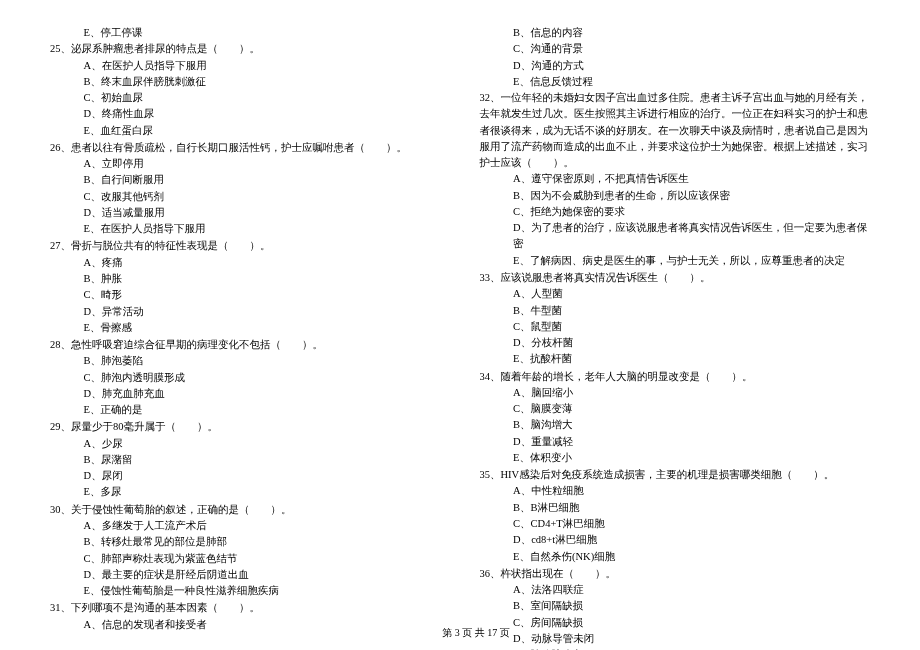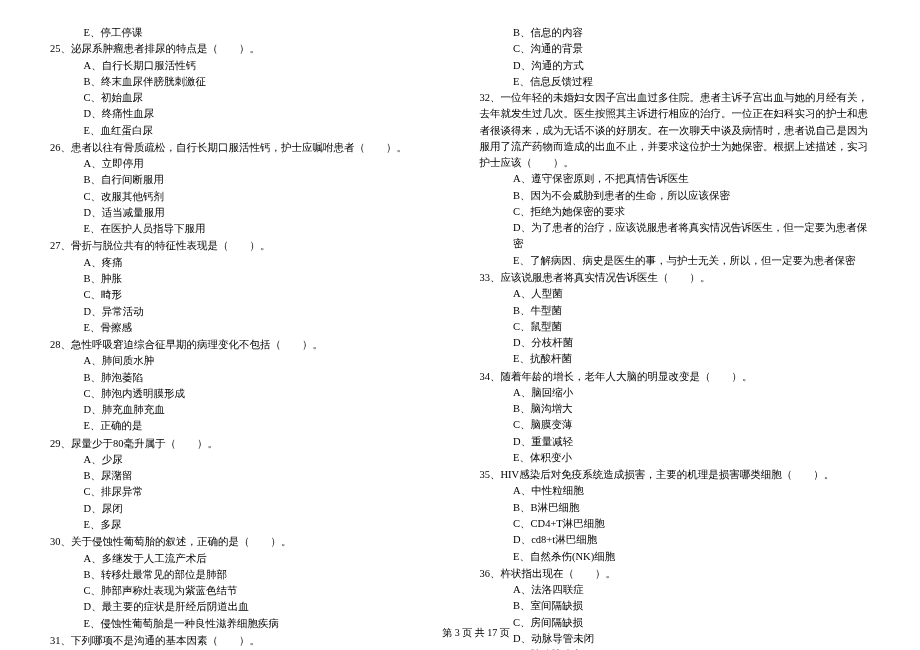--- a/index.html
+++ b/index.html
@@ -46,21 +46,21 @@
   </style>
 </head>
 <body>
 
 <div class="columns">
   <div class="col">
     <div class="option">E、停工停课</div>
 
     <div class="question">
       <div class="q-text"><span>25</span>、<span>泌尿系肿瘤患者排尿的特点是（　　）。</span></div>
-      <div class="option">A、自行长期口服活性钙</div>
+      <div class="option">A、在医护人员指导下服用</div>
       <div class="option">B、终末血尿伴膀胱刺激征</div>
       <div class="option">C、初始血尿</div>
       <div class="option">D、终痛性血尿</div>
       <div class="option">E、血红蛋白尿</div>
     </div>
 
     <div class="question">
       <div class="q-text"><span>26</span>、<span>患者以往有骨质疏松，自行长期口服活性钙，护士应嘱咐患者（　　）。</span></div>
       <div class="option">A、立即停用</div>
       <div class="option">B、自行间断服用</div>
@@ -73,32 +73,30 @@
       <div class="q-text"><span>27</span>、<span>骨折与脱位共有的特征性表现是（　　）。</span></div>
       <div class="option">A、疼痛</div>
       <div class="option">B、肿胀</div>
       <div class="option">C、畸形</div>
       <div class="option">D、异常活动</div>
       <div class="option">E、骨擦感</div>
     </div>
 
     <div class="question">
       <div class="q-text"><span>28</span>、<span>急性呼吸窘迫综合征早期的病理变化不包括（　　）。</span></div>
-      <div class="option">A、肺间质水肿</div>
       <div class="option">B、肺泡萎陷</div>
       <div class="option">C、肺泡内透明膜形成</div>
       <div class="option">D、肺充血肺充血</div>
       <div class="option">E、正确的是</div>
     </div>
 
     <div class="question">
       <div class="q-text"><span>29</span>、<span>尿量少于80毫升属于（　　）。</span></div>
       <div class="option">A、少尿</div>
       <div class="option">B、尿潴留</div>
-      <div class="option">C、排尿异常</div>
       <div class="option">D、尿闭</div>
       <div class="option">E、多尿</div>
     </div>
 
     <div class="question">
       <div class="q-text"><span>30</span>、<span>关于侵蚀性葡萄胎的叙述，正确的是（　　）。</span></div>
       <div class="option">A、多继发于人工流产术后</div>
       <div class="option">B、转移灶最常见的部位是肺部</div>
       <div class="option">C、肺部声称灶表现为紫蓝色结节</div>
       <div class="option">D、最主要的症状是肝经后阴道出血</div>
@@ -116,37 +114,37 @@
     <div class="option">C、沟通的背景</div>
     <div class="option">D、沟通的方式</div>
     <div class="option">E、信息反馈过程</div>
 
     <div class="question">
       <div class="q-text para"><span>32</span>、<span>一位年轻的未婚妇女因子宫出血过多住院。患者主诉子宫出血与她的月经有关，去年就发生过几次。医生按照其主诉进行相应的治疗。一位正在妇科实习的护士和患者很谈得来，成为无话不谈的好朋友。在一次聊天中谈及病情时，患者说自己是因为服用了流产药物而造成的出血不止，并要求这位护士为她保密。根据上述描述，实习护士应该（　　）。</span></div>
       <div class="option">A、遵守保密原则，不把真情告诉医生</div>
       <div class="option">B、因为不会威胁到患者的生命，所以应该保密</div>
       <div class="option">C、拒绝为她保密的要求</div>
       <div class="option">D、为了患者的治疗，应该说服患者将真实情况告诉医生，但一定要为患者保密</div>
-      <div class="option">E、了解病因、病史是医生的事，与护士无关，所以，但一定要为患者保密</div>
+      <div class="option">E、了解病因、病史是医生的事，与护士无关，所以，应尊重患者的决定</div>
     </div>
 
     <div class="question">
       <div class="q-text"><span>33</span>、<span>应该说服患者将真实情况告诉医生（　　）。</span></div>
       <div class="option">A、人型菌</div>
       <div class="option">B、牛型菌</div>
       <div class="option">C、鼠型菌</div>
       <div class="option">D、分枝杆菌</div>
       <div class="option">E、抗酸杆菌</div>
     </div>
 
     <div class="question">
       <div class="q-text"><span>34</span>、<span>随着年龄的增长，老年人大脑的明显改变是（　　）。</span></div>
       <div class="option">A、脑回缩小</div>
+      <div class="option">C、脑膜变薄</div>
       <div class="option">B、脑沟增大</div>
-      <div class="option">C、脑膜变薄</div>
       <div class="option">D、重量减轻</div>
       <div class="option">E、体积变小</div>
     </div>
 
     <div class="question">
       <div class="q-text"><span>35</span>、<span>HIV感染后对免疫系统造成损害，主要的机理是损害哪类细胞（　　）。</span></div>
       <div class="option">A、中性粒细胞</div>
       <div class="option">B、B淋巴细胞</div>
       <div class="option">C、CD4+T淋巴细胞</div>
       <div class="option">D、cd8+t淋巴细胞</div>

